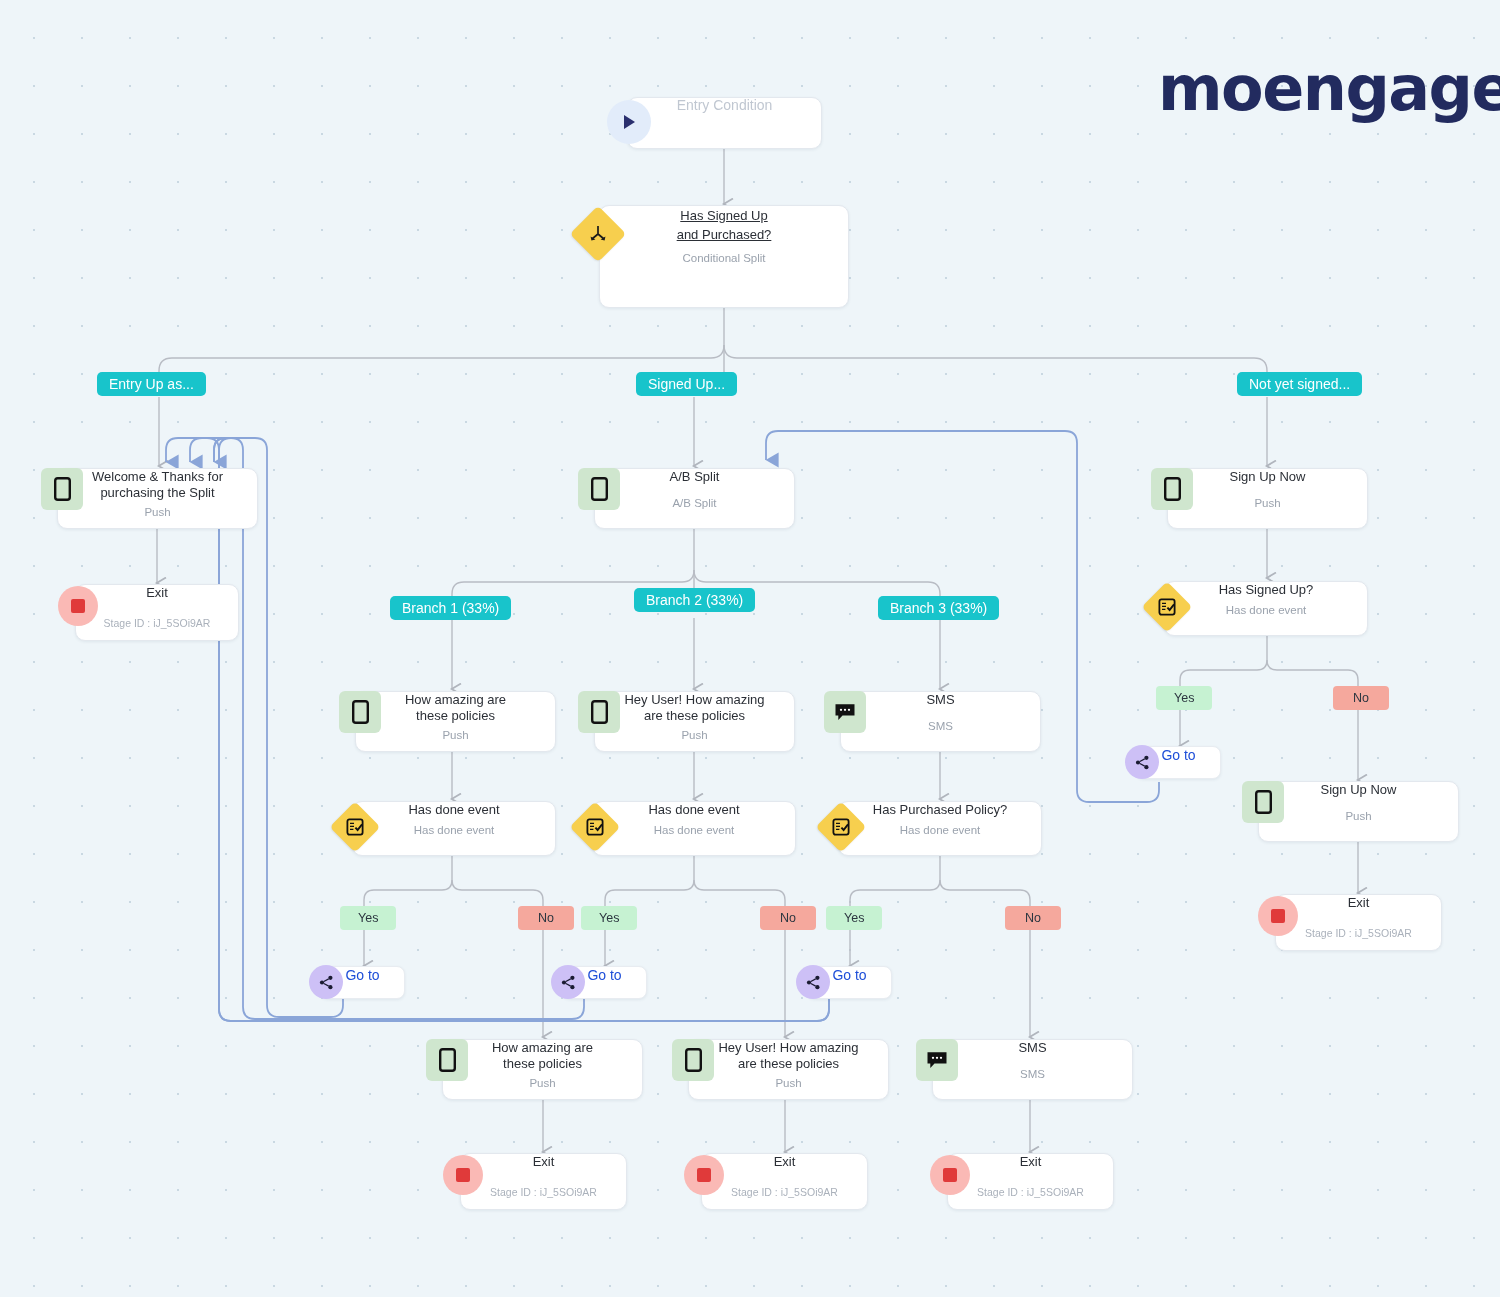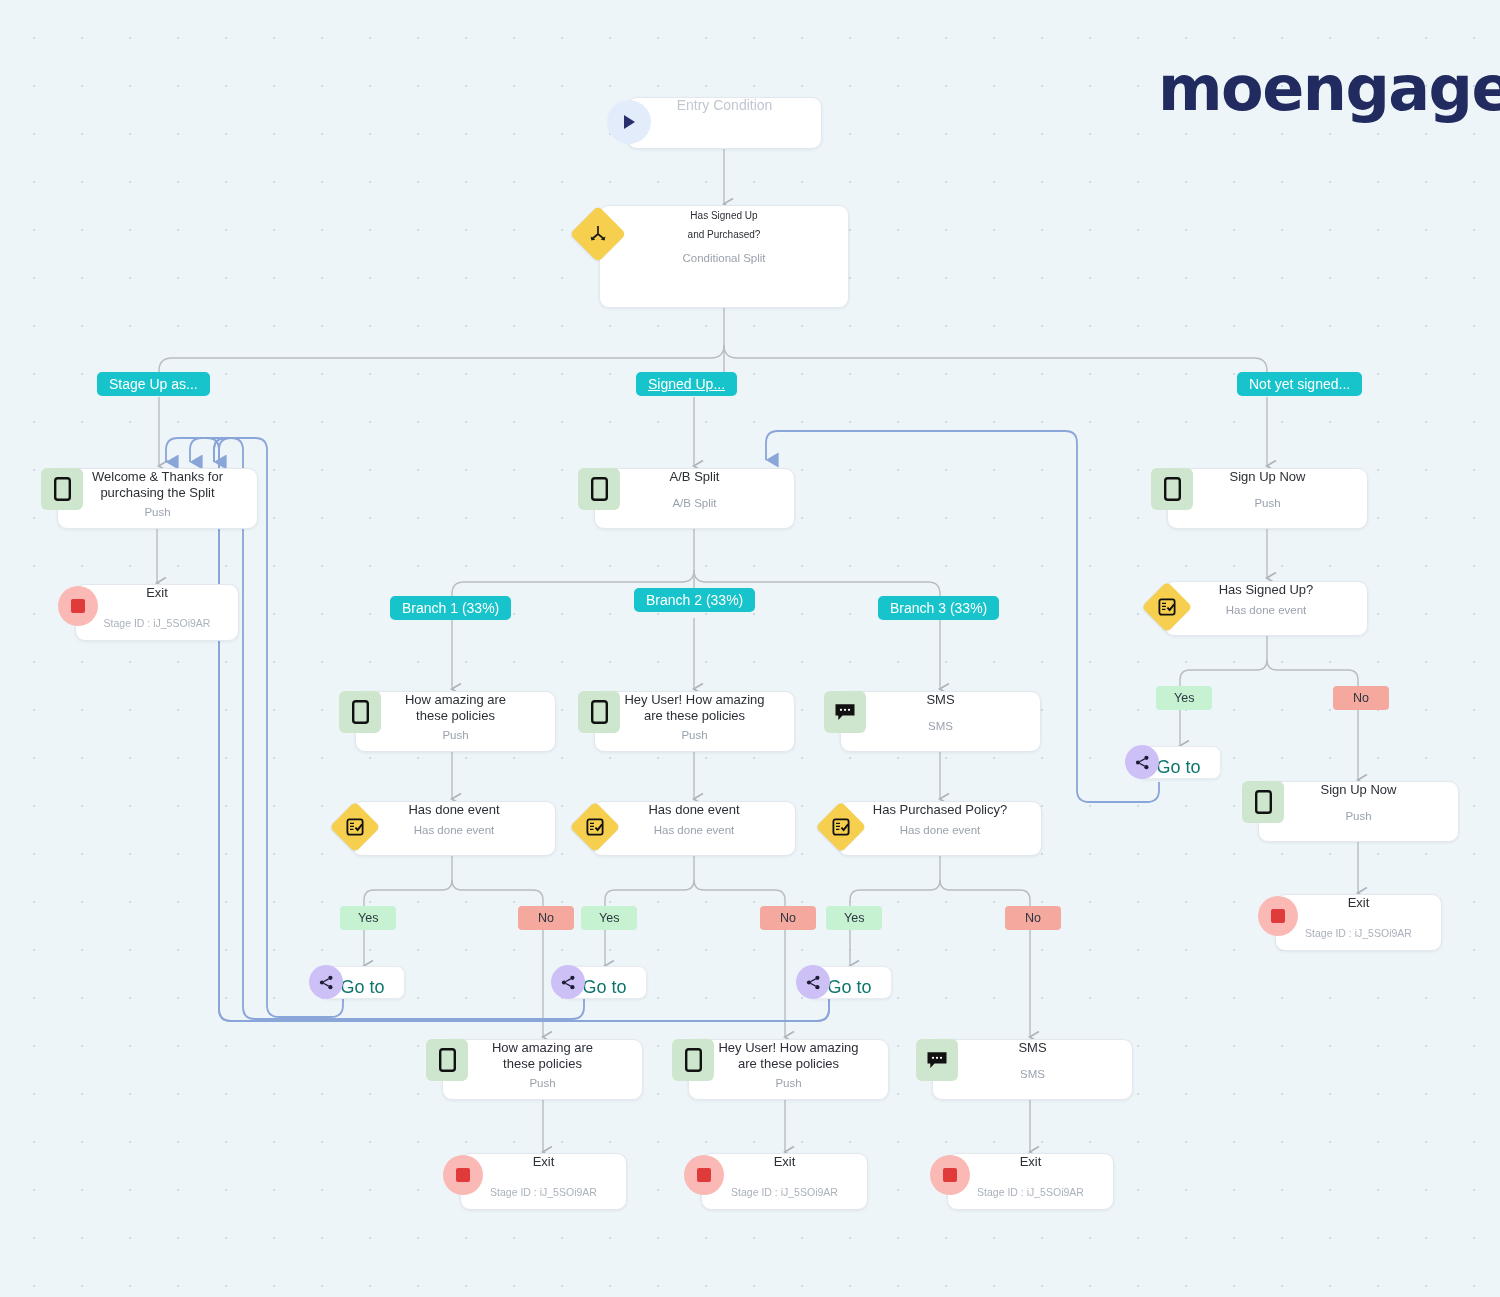--- a/index.html
+++ b/index.html
@@ -87,22 +87,22 @@
     white-space:nowrap;
     box-sizing:border-box;
   }
   .pill.teal{background:#18c4cb;color:#ffffff;padding:4px 12px;border-radius:5px;font-size:14px;}
   .pill.yes{background:#c6f2d2;color:#2c3640;padding:5px 18px;font-size:12.5px;}
   .pill.no{background:#f5a89d;color:#2c3640;padding:5px 20px;font-size:12.5px;}
 
   
   .goto{
     position:absolute;background:#fff;border:1px solid #e8ecf1;border-radius:8px;
-    display:flex;align-items:flex-end;justify-content:center;
-    color:#0f766e;font-size:18px;
+    display:flex;align-items:flex-start;justify-content:center;
+    color:#1d4ed8;font-size:14px;
     box-shadow:0 1px 3px rgba(40,60,90,.08);
   }
   .exit-sub{color:#aab1bb;font-size:10.5px;margin-top:16px;}
 
   svg.ic{display:block;}
 </style>
 </head>
 <body>
 
 <div id="canvas">
@@ -200,36 +200,36 @@
   <div class="node placeholder" style="left:627px;top:97px;width:195px;height:52px;">
     <div class="title">Entry Condition</div>
   </div>
   <div class="badge badge-circle-blue" style="left:607px;top:100px;">
     <svg class="ic" width="20" height="20" viewBox="0 0 20 20">
         <path d="M5 3 L16 10 L5 17 Z" fill="#2a2f6e"></path>
       </svg>
   </div>
 
   <div class="node" style="left:599px;top:205px;width:250px;height:103px;">
-    <div class="title" style="font-size:10px;line-height:19px;">
+    <div class="title" style="font-size:13px;line-height:19px;text-decoration:underline;">
       <span>Has Signed Up</span><br>
       <span>and Purchased?</span>
     </div>
     <div class="sub">Conditional Split</div>
   </div>
   <div class="badge badge-diamond" style="left:578px;top:214px;">
     <svg class="ic" width="22" height="22" viewBox="0 0 22 22">
       <path d="M11 3 L11 11 M11 11 L5 16 M11 11 L17 16" stroke="#1b1b1b" stroke-width="1.7" fill="none"></path>
       <path d="M3.6 13.4 L4.4 17.6 L8.4 16.4 Z" fill="#1b1b1b"></path>
       <path d="M18.4 13.4 L17.6 17.6 L13.6 16.4 Z" fill="#1b1b1b"></path>
     </svg>
   </div>
 
-  <div class="pill teal" style="left:97px;top:372px;">Stage Up as...</div>
-  <div class="pill teal" style="left:636px;top:372px;text-decoration:underline;">Signed Up...</div>
+  <div class="pill teal" style="left:97px;top:372px;">Entry Up as...</div>
+  <div class="pill teal" style="left:636px;top:372px;">Signed Up...</div>
   <div class="pill teal" style="left:1207px;top:372px;margin-left:30px;">Not yet signed...</div>
 
   <div class="node" style="left:57px;top:468px;width:201px;height:61px;">
     <div class="title" style="padding:0 8px;">
       <span>Welcome &amp; Thanks for</span><br>
       <span>purchasing the Split</span>
     </div>
     <div class="sub" style="margin-top:6px;">Push</div>
   </div>
   <div class="badge badge-square" style="left:41px;top:468px;">

